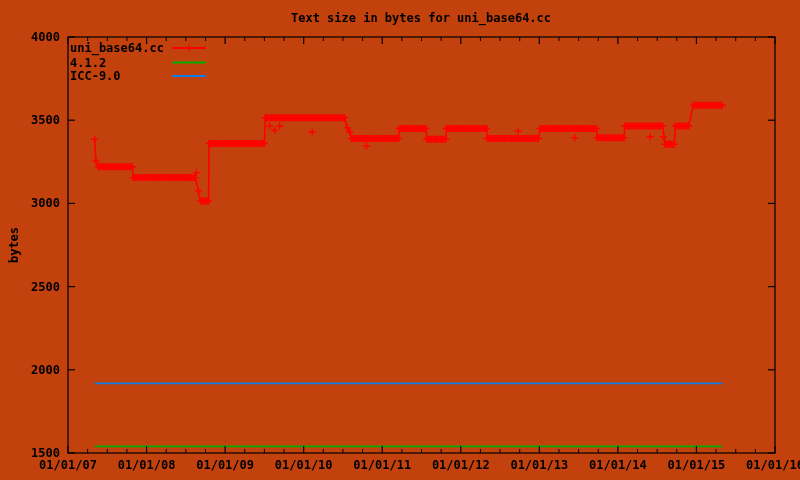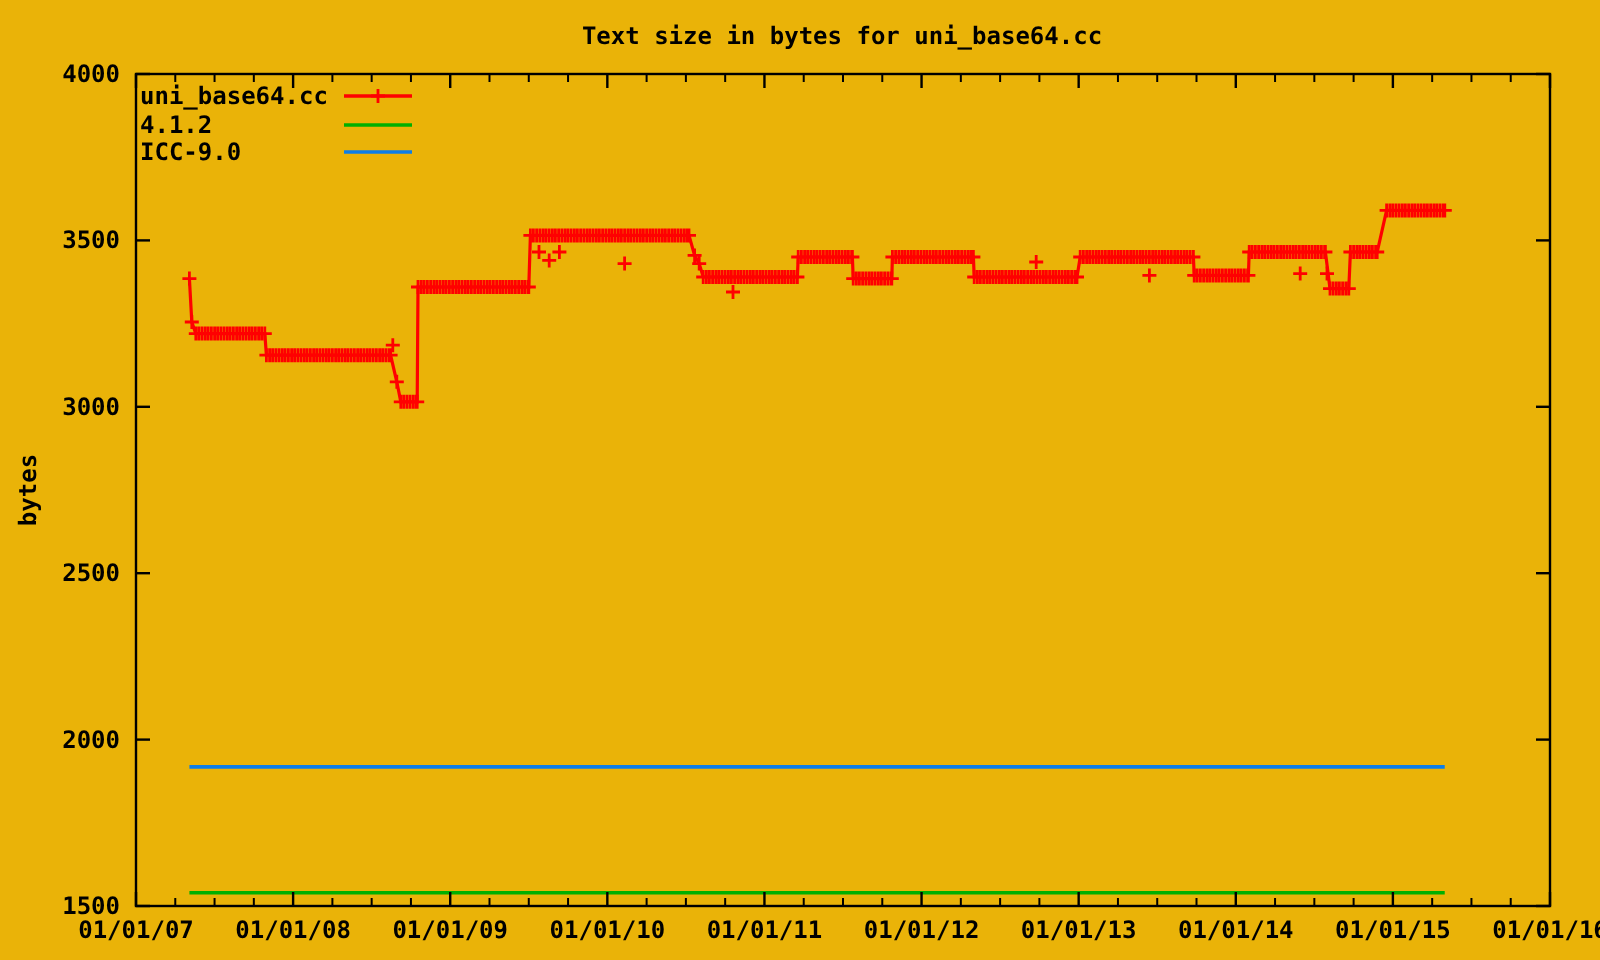--- a/index.html
+++ b/index.html
@@ -1,16 +1,16 @@
 <!DOCTYPE html>
 <html><head>
 <meta charset="utf-8">
 <style>
   html,body { margin:0; padding:0; background:#ffffff; }
-  .chart-frame { position:relative; width:800px; height:480px; background:#eab308; overflow:hidden; }
+  .chart-frame { position:relative; width:800px; height:480px; background:#c2410c; overflow:hidden; }
   svg { display:block; }
   .t { font-family:"DejaVu Sans Mono", monospace; font-size:12px; font-weight:bold; fill:#000000; }
 </style>
 </head>
 <body>
 
 <div class="chart-frame">
   <svg width="800" height="480" viewBox="0 0 800 480">
     <text class="t" x="421" y="22" text-anchor="middle">Text size in bytes for uni_base64.cc</text>
     <text class="t" text-anchor="middle" transform="translate(18 245) rotate(-90)">bytes</text>

